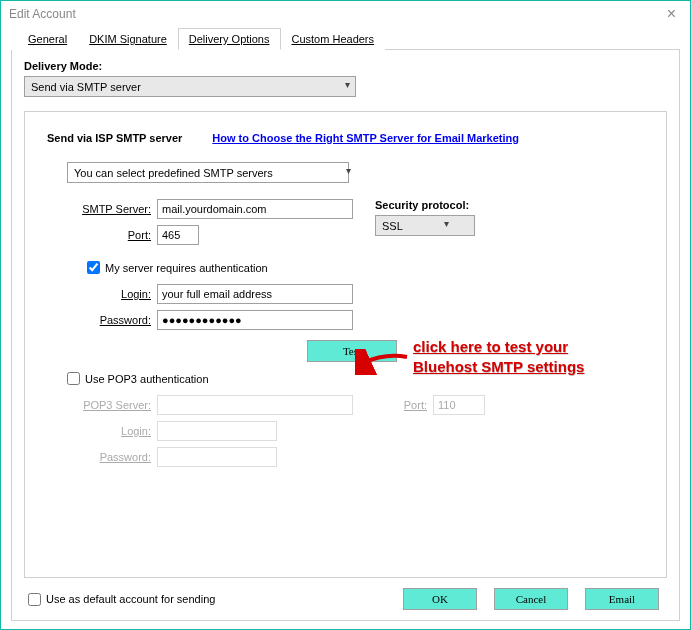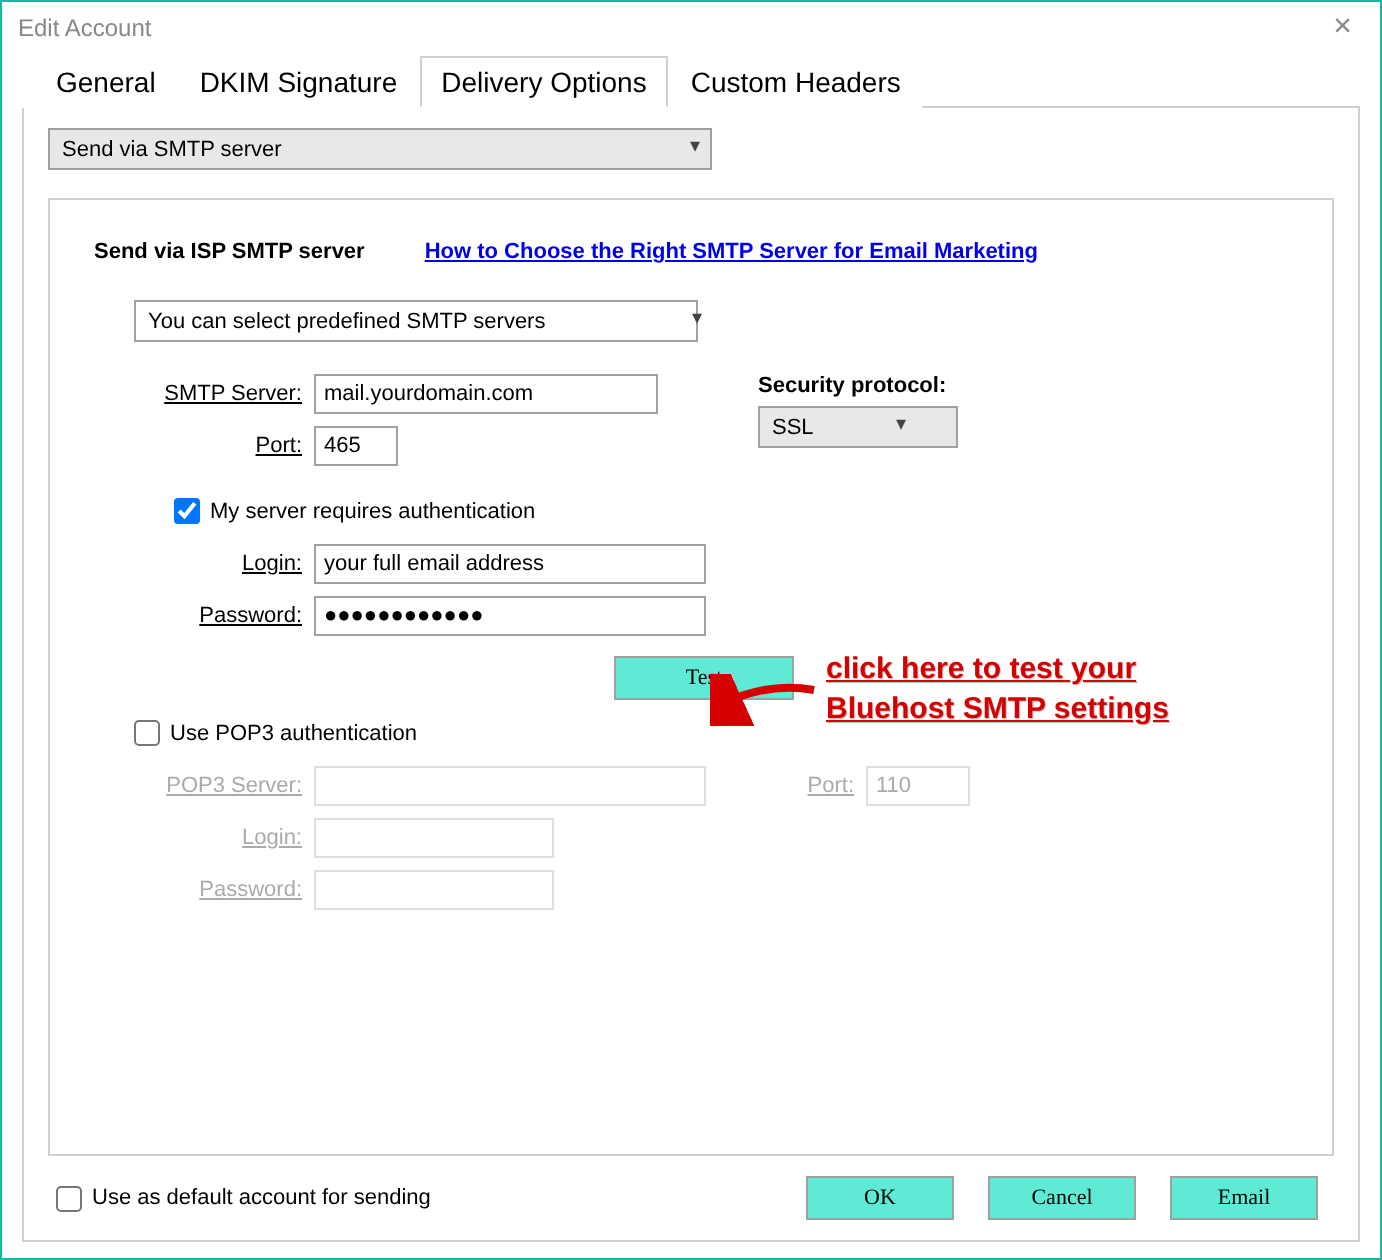--- a/index.html
+++ b/index.html
@@ -41,27 +41,28 @@
       display: flex;
       flex-direction: column;
     }
     .tabs {
       display: flex;
       border-bottom: 1px solid #d0d0d0;
       margin-left: 6px;
     }
     .tab {
       padding: 4px 10px;
-      font-size: 14px;
+      font-size: 11px;
       border: 1px solid transparent;
       border-bottom: none;
       background: #fff;
       cursor: pointer;
       position: relative;
       top: 1px;
+      text-decoration: underline;
     }
     .tab.active {
       border-color: #d0d0d0;
       border-bottom: 1px solid #fff;
       background: #fff;
     }
     .tab-body {
       flex: 1;
       border: 1px solid #d0d0d0;
       border-top: none;
@@ -227,44 +228,45 @@
 
   <div class="content">
     <div class="tabs">
       <div class="tab">General</div>
       <div class="tab">DKIM Signature</div>
       <div class="tab active">Delivery Options</div>
       <div class="tab">Custom Headers</div>
     </div>
 
     <div class="tab-body">
+      <div class="label-bold">Delivery Mode:</div>
       <div class="select-wrap" style="width:332px;">
         <select class="select" style="width:332px;">
           <option>Send via SMTP server</option>
         </select>
       </div>
 
       <div class="inner-panel">
         <div class="panel-header">
           <span class="panel-title">Send via ISP SMTP server</span>
           <a class="link">How to Choose the Right SMTP Server for Email Marketing</a>
         </div>
 
         <div style="margin-left:20px;">
           <div class="select-wrap" style="width:290px; margin-bottom:16px;">
             <select class="select" style="width:282px;background:#fff;">
               <option>You can select predefined SMTP servers</option>
             </select>
           </div>
 
-          <div style="display:flex; gap:50px; align-items:flex-start;">
+          <div style="display:flex; gap:22px; align-items:flex-start;">
             <div>
               <div class="form-row">
                 <span class="form-label underlined">SMTP Server:</span>
-                <input class="input" style="width: 172px;" value="mail.yourdomain.com">
+                <input class="input" style="width: 196px;" value="mail.yourdomain.com">
               </div>
               <div class="form-row">
                 <span class="form-label underlined">Port:</span>
                 <input class="input" style="width: 42px;" value="465">
               </div>
             </div>
             <div class="sec-col">
               <span class="sec-label">Security protocol:</span>
               <div class="select-wrap" style="width:80px;">
                 <select class="select" style="width:100px;">

